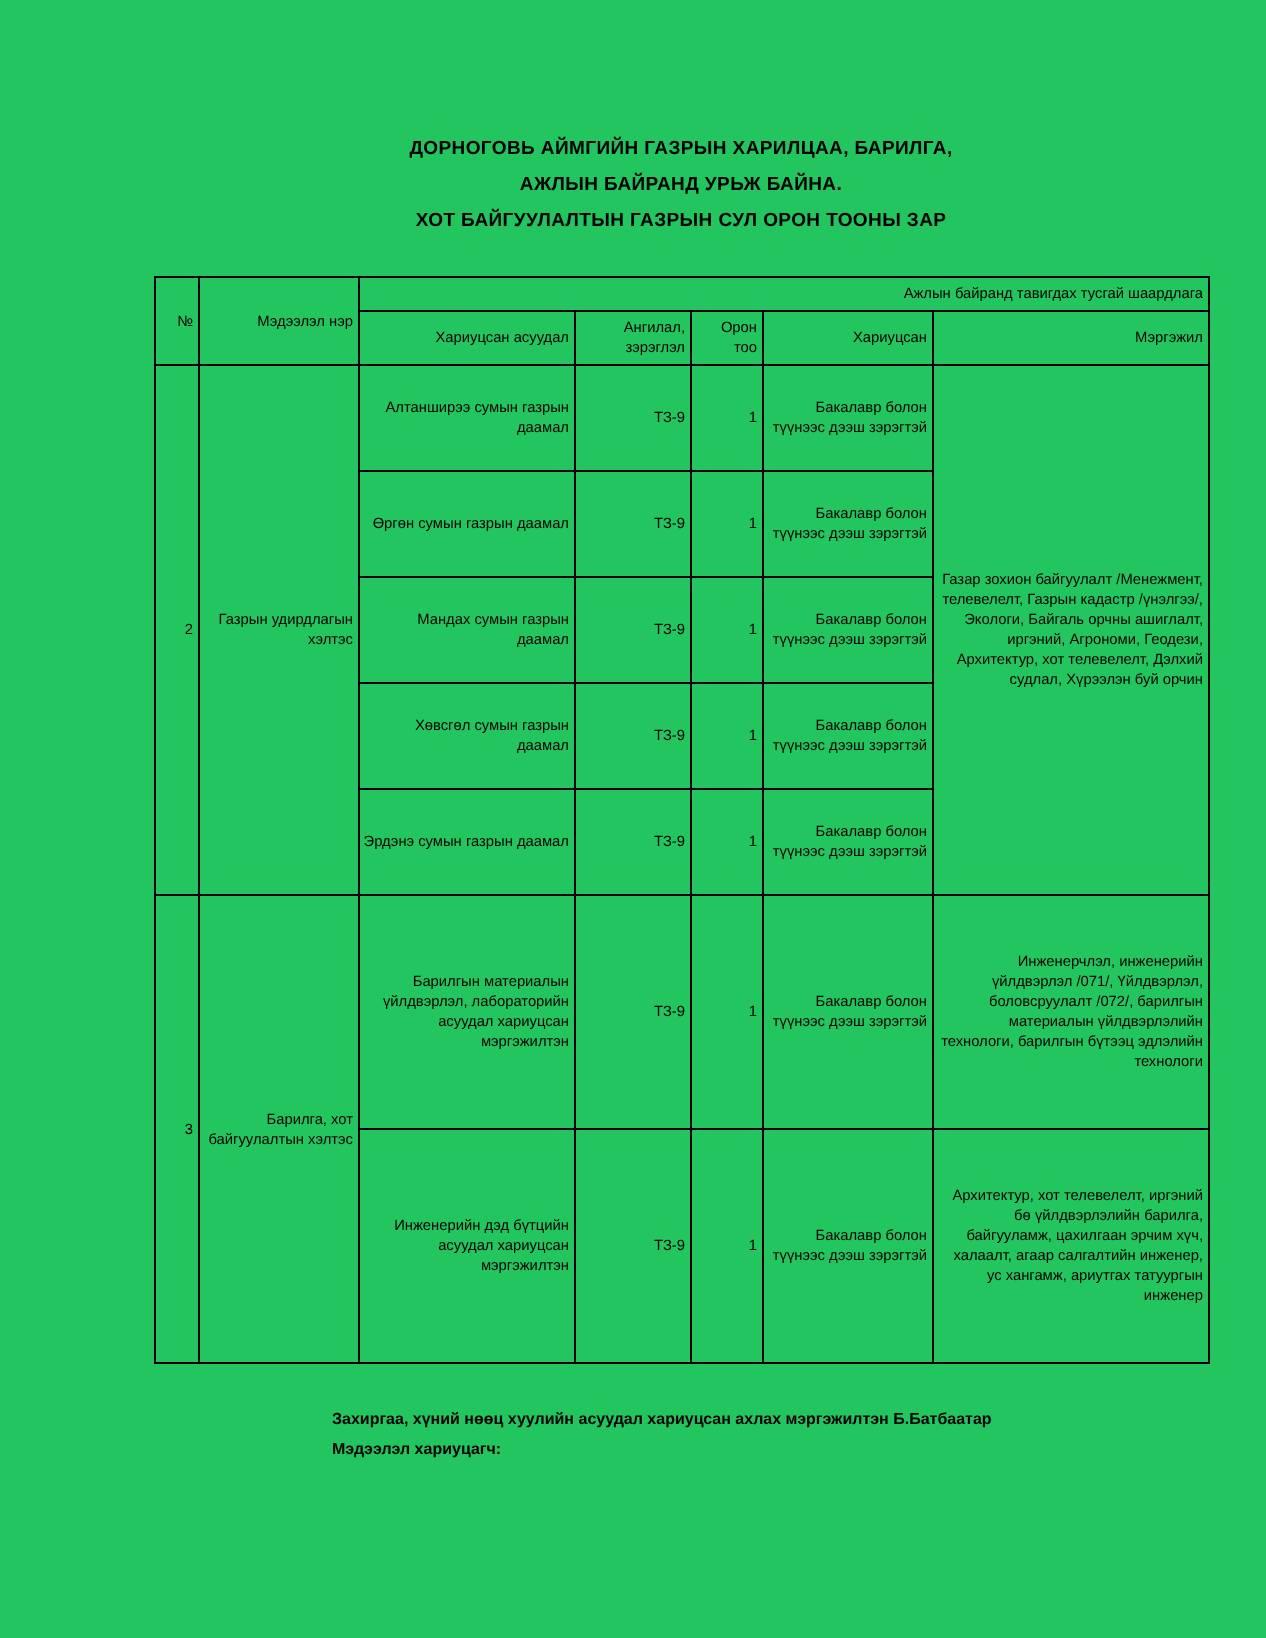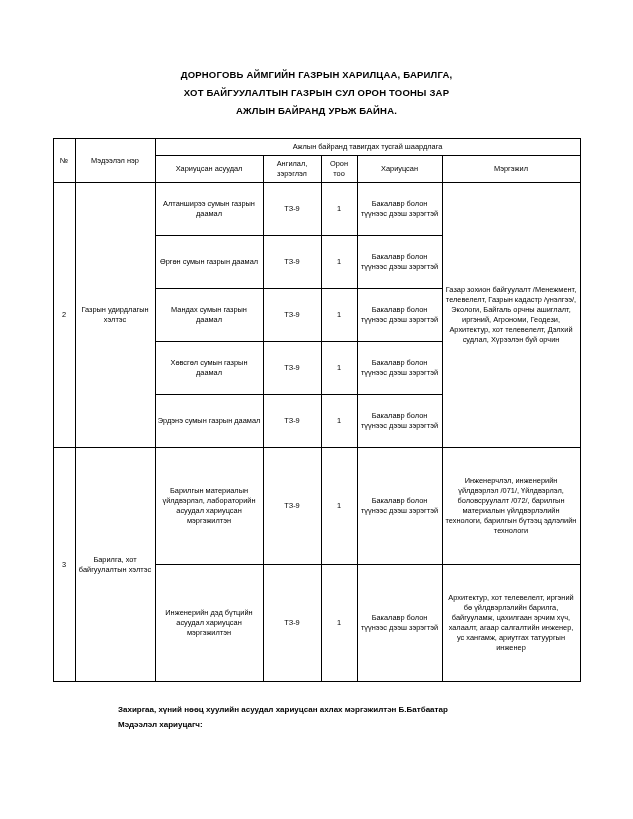--- a/index.html
+++ b/index.html
@@ -9,23 +9,24 @@
   }
   body {
     width: 633px;
     height: 819px;
     font-family: "Liberation Sans", sans-serif;
   }
   .page {
     position: relative;
     width: 633px;
     height: 819px;
-    background: #ffffff;
+    background: #22c55e;
     box-sizing: border-box;
     overflow: hidden;
+    padding-left: 48px;
   }
   .doc-title {
     text-align: center;
     font-weight: bold;
     font-size: 9.5px;
     line-height: 18px;
     letter-spacing: 0.2px;
     margin: 0;
     padding-top: 66px;
     color: #000;
@@ -36,21 +37,21 @@
   table.main {
     border-collapse: collapse;
     margin: 18px auto 0 auto;
     width: 527px;
     table-layout: fixed;
   }
   table.main td, table.main th {
     border: 1px solid #000;
     font-size: 7.4px;
     line-height: 10px;
-    text-align: center;
+    text-align: right;
     vertical-align: middle;
     padding: 3px 2px;
     color: #000;
     font-weight: normal;
   }
   table.main th {
     font-weight: normal;
   }
   .col-no { width: 22px; }
   .col-unit { width: 80px; }
@@ -78,22 +79,22 @@
     text-decoration: underline;
   }
 </style>
 </head>
 <body>
 
 <div class="page">
 
   <div class="doc-title">
     <div>ДОРНОГОВЬ АЙМГИЙН ГАЗРЫН ХАРИЛЦАА, БАРИЛГА,</div>
+    <div>АЖЛЫН БАЙРАНД УРЬЖ БАЙНА.</div>
     <div>ХОТ БАЙГУУЛАЛТЫН ГАЗРЫН СУЛ ОРОН ТООНЫ ЗАР</div>
-    <div>АЖЛЫН БАЙРАНД УРЬЖ БАЙНА.</div>
   </div>
 
   <table class="main">
     <colgroup>
       <col class="col-no">
         <col class="col-unit">
         <col class="col-issue">
         <col class="col-class">
         <col class="col-seats">
         <col class="col-edu">

